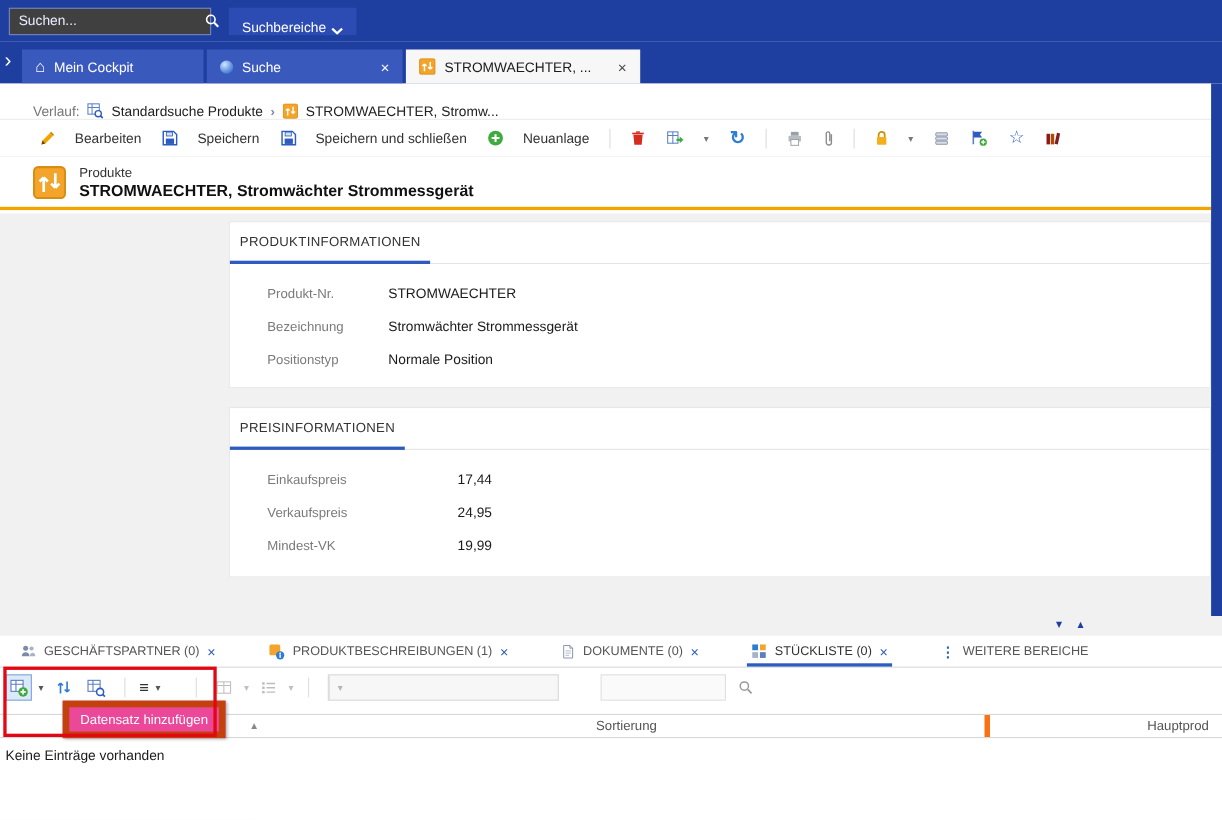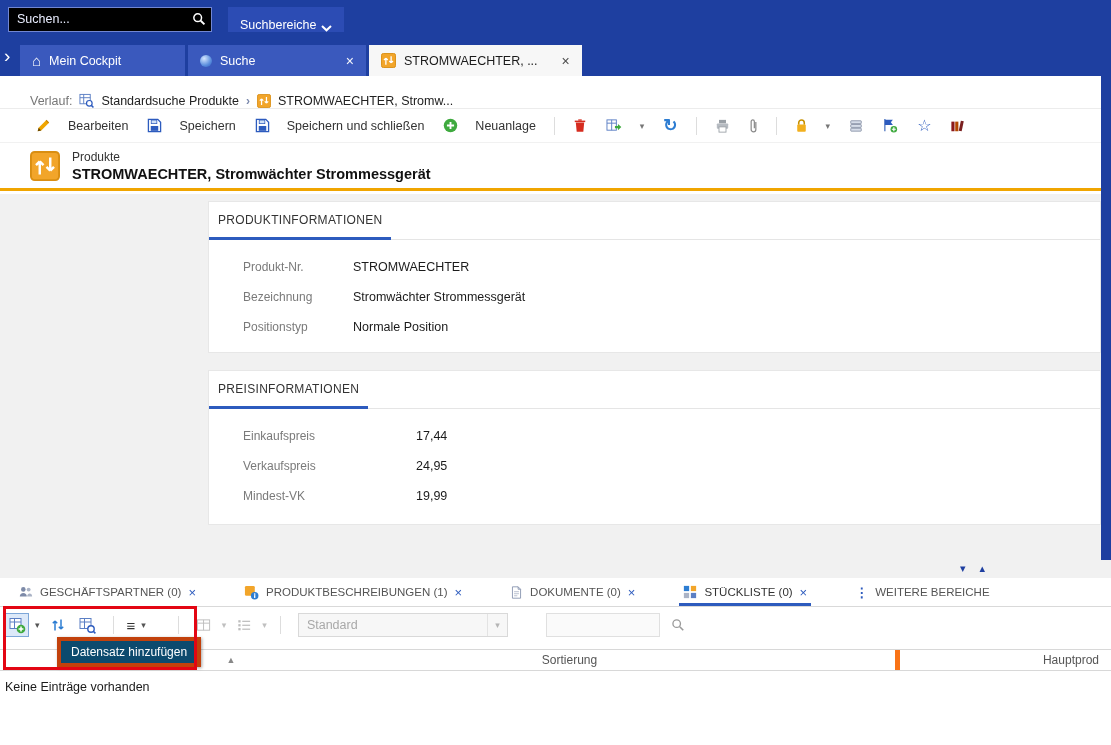--- a/index.html
+++ b/index.html
@@ -3,21 +3,21 @@
 <meta charset="utf-8">
 <style>
   *{margin:0;padding:0;box-sizing:border-box}
   html,body{background:#fff}
   .app{position:relative;width:1111px;height:745px;overflow:hidden;
        font-family:"Liberation Sans",sans-serif;font-size:12.5px;color:#222;background:#fff}
 
   
   .topbar{position:absolute;left:0;top:0;width:100%;height:38px;background:#1e3fa0;
           display:flex;align-items:center;gap:16px;padding:0 8px}
-  .searchbox{display:flex;align-items:flex-start;width:204px;height:25px;background:#000000;border:1px solid #7186d2}
+  .searchbox{display:flex;align-items:flex-start;width:184px;height:25px;background:#404040;border:1px solid #7186d2}
   .searchbox input{flex:1;height:100%;background:transparent;border:0;outline:none;color:#fff;
                    font:12.5px "Liberation Sans",sans-serif;padding:0 8px}
   .searchbox input::placeholder{color:#e9edff;opacity:1}
   .mag-btn{width:28px;height:100%;display:flex;align-items:center;justify-content:center;cursor:pointer}
   .areas-btn{display:flex;align-items:flex-end;gap:5px;height:25px;background:#2c4cb4;color:#fff;
              padding:0 12px;cursor:pointer}
 
   
   .tabbar{position:absolute;left:0;top:38px;width:100%;height:38px;background:#1e3fa0;
           display:flex;align-items:flex-end;padding-left:20px}
@@ -100,22 +100,22 @@
   .lheader{display:flex;align-items:center;height:22px;margin-top:6px;border-top:1px solid #d8d8d8;
            border-bottom:1px solid #d8d8d8;font-size:12px;color:#555}
   .lh-first{width:218px;height:100%}
   .lh-sort{width:26px;text-align:center;color:#888;font-size:9px;line-height:22px;cursor:pointer}
   .lh-main{flex:1;text-align:center;cursor:pointer}
   .lh-last{width:216px;text-align:right;padding-right:12px;border-left:5px solid #f97316;height:100%;
            line-height:21px;cursor:pointer;overflow:hidden}
   .empty-msg{padding:9px 0 0 5px;font-size:12.5px;color:#1b1b1b}
 
   
-  .tooltip{position:absolute;left:57px;top:637px;background:#0c4a6e;color:#fff;font-size:12px;
-           padding:4px 10px;border:4px solid #c2410c;white-space:nowrap;z-index:5;
+  .tooltip{position:absolute;left:57px;top:637px;background:#ec4899;color:#fff;font-size:12px;
+           padding:4px 10px;border:6px solid #c2410c;white-space:nowrap;z-index:5;
            box-shadow:1px 1px 3px rgba(0,0,0,.35)}
   .annotation{position:absolute;left:3px;top:606px;width:194px;height:64px;border:3px solid #e30613;
               z-index:6;pointer-events:none}
 </style>
 </head>
 <body>
 
 <div class="app">
 
   <div class="topbar">
@@ -507,21 +507,20 @@
             <line x1="6" y1="8.3" x2="15" y2="8.3" stroke="#bdbdbd" stroke-width="1.4"></line>
             <rect x="1.5" y="11.5" width="2.6" height="2.6" fill="#bdbdbd"></rect>
             <line x1="6" y1="12.8" x2="15" y2="12.8" stroke="#bdbdbd" stroke-width="1.4"></line>
           </svg>
       </span>
       <span class="chev-xs dis">▾</span>
 
       <span class="sep"></span>
 
       <div class="combo">
-        <span class="val">Standard</span>
         <span class="dd">▾</span>
       </div>
 
       <input class="lsearch" value="" style="">
 
       <span class="ibtn">
         <svg width="14" height="14" viewBox="0 0 16 16">
             <circle cx="6.5" cy="6.5" r="4.3" fill="none" stroke="#9a9a9a" stroke-width="1.5"></circle>
             <line x1="10" y1="10" x2="14" y2="14" stroke="#9a9a9a" stroke-width="1.8"></line>
           </svg>

